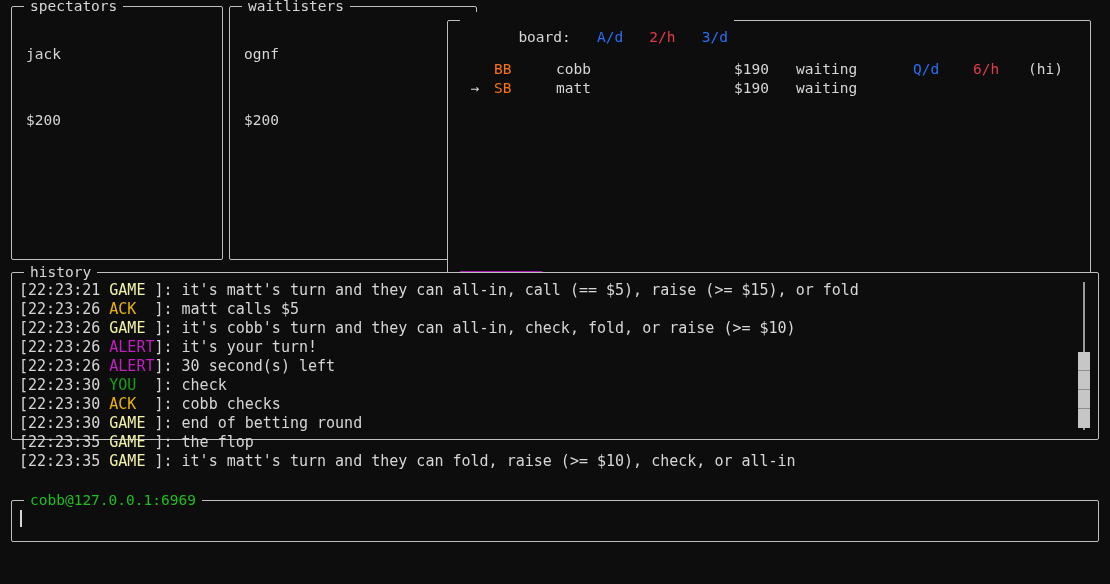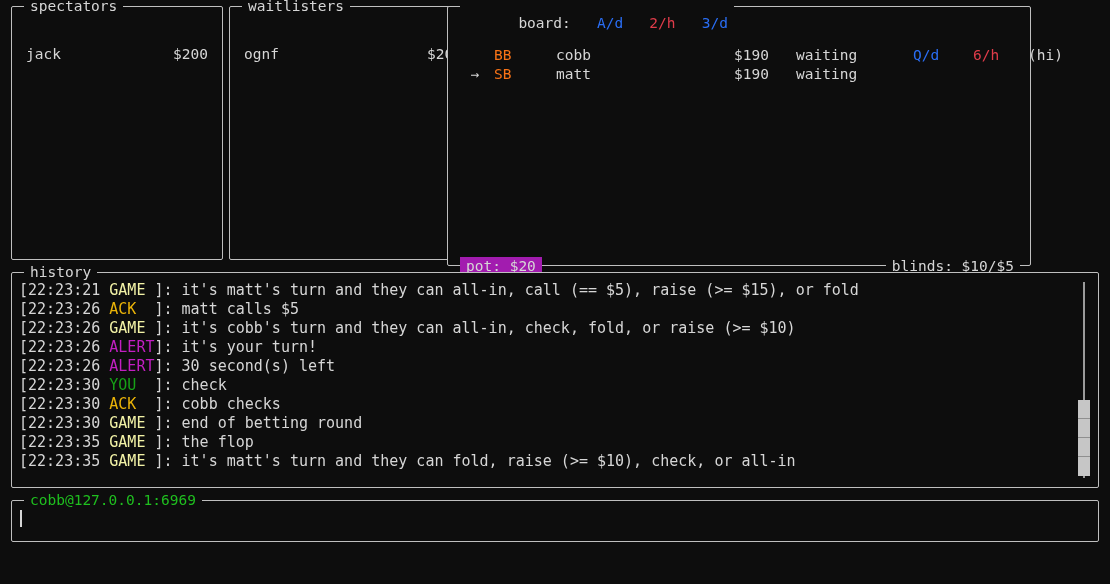--- a/index.html
+++ b/index.html
@@ -62,35 +62,36 @@
     background: #0d0d0d;
     font-size: 14.5px;
     line-height: 18px;
     color: #d6d6d6;
     white-space: nowrap;
   }
 
   
   #spectators-panel { left: 11px;  top: 6px; width: 212px; height: 254px; padding-left: 44px; }
   #waitlisters-panel{ left: 229px; top: 6px; width: 248px; height: 254px; }
-  #board-panel      { left: 447px; top: 6px; width: 584px; height: 260px; }
+  #board-panel      { left: 447px; top: 20px; width: 644px; height: 260px; }
 
   .list-row {
     position: absolute;
     left: 14px;
     right: 14px;
     top: 38px;
     display: flex;
     justify-content: space-between;
     font-size: 14.5px;
     line-height: 18px;
     white-space: pre;
+    flex-direction: column;
   }
   .list-name { color: #d6d6d6; }
-  .list-amount { color: #d6d6d6; }
+  .list-amount { color: #d6d6d6; margin-top: 48px; }
 
   
   .board-title-wrap {
     position: absolute;
     top: -9px;
     left: 12px;
     padding: 0 6px;
     background: #0d0d0d;
     font-size: 14.5px;
     line-height: 17px;
@@ -114,21 +115,21 @@
   .br-arrow    { position: absolute; left: 20px;  width: 14px; text-align: center; color: #d6d6d6; }
   .br-pos      { position: absolute; left: 46px;  color: #f97316; }
   .br-name     { position: absolute; left: 108px; color: #d6d6d6; }
   .br-stack    { position: absolute; left: 286px; color: #d6d6d6; }
   .br-status   { position: absolute; left: 348px; color: #d6d6d6; }
   .br-card1    { position: absolute; left: 465px; }
   .br-card2    { position: absolute; left: 525px; }
   .br-tag      { position: absolute; left: 580px; color: #d6d6d6; }
 
   
-  #history-panel { left: 11px; top: 272px; width: 1088px; height: 216px; }
+  #history-panel { left: 11px; top: 272px; width: 1088px; height: 168px; }
   .history-lines {
     position: absolute;
     left: 7px;
     top: 8px;
     right: 26px;
     font-size: 15px;
     line-height: 19px;
     white-space: pre;
   }
   .h-line { white-space: pre; }

